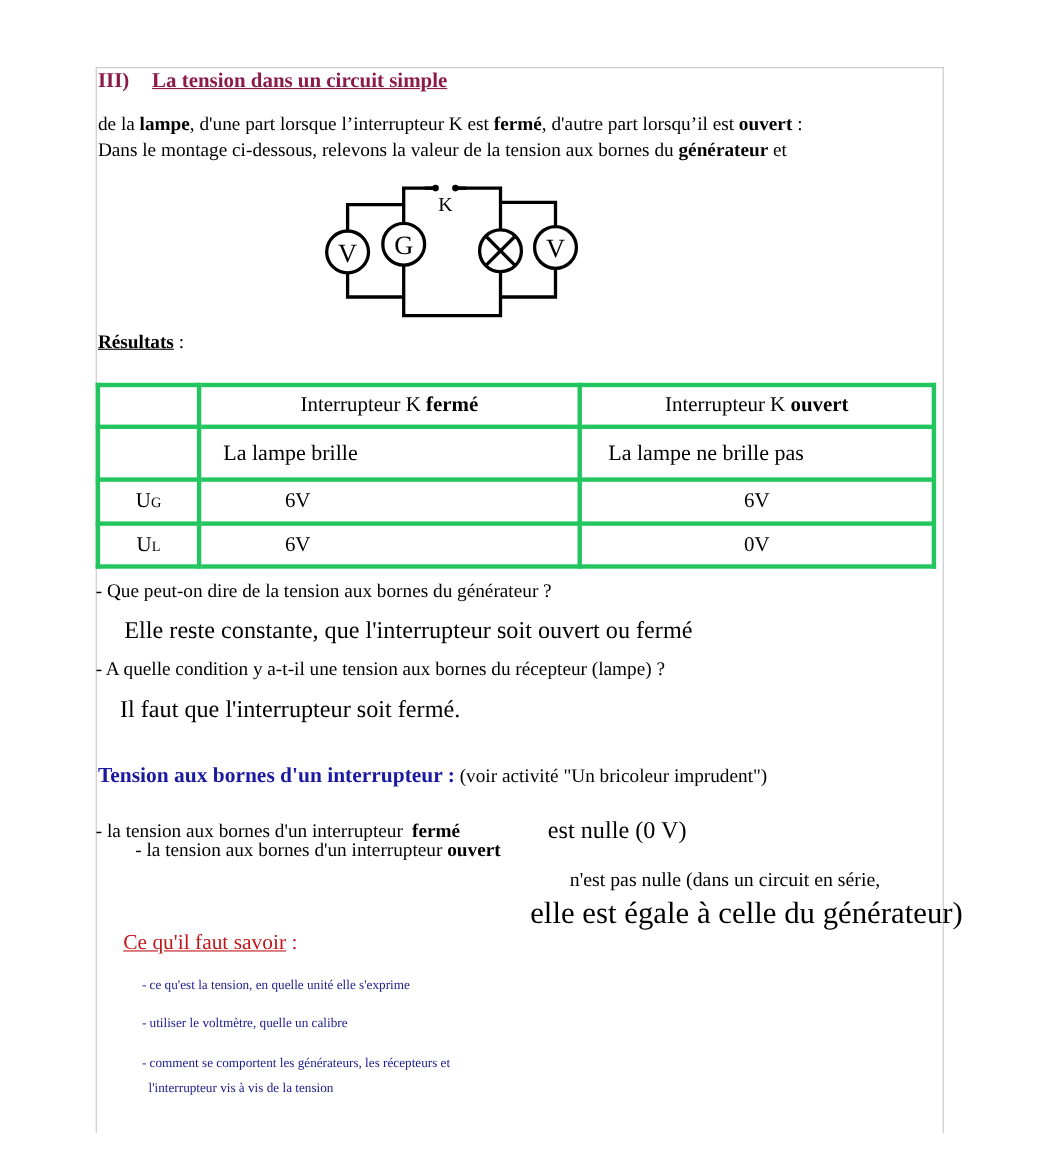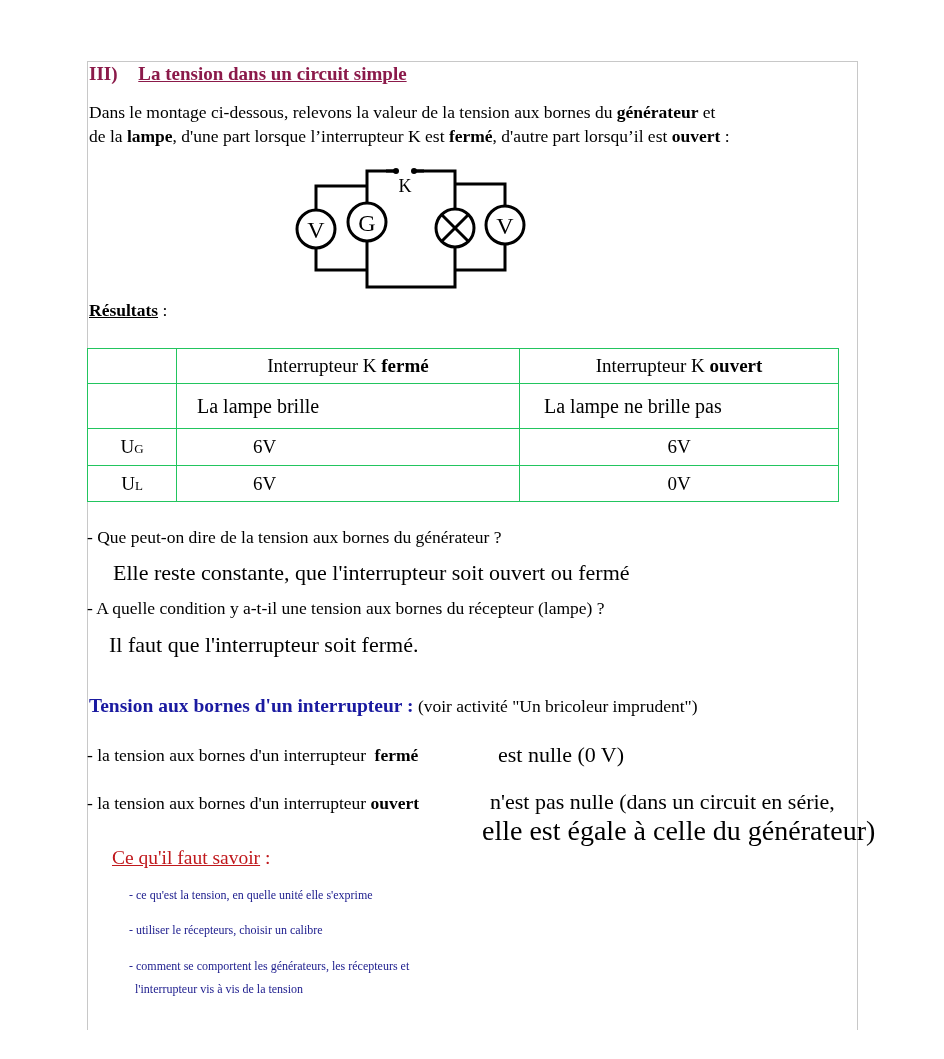--- a/index.html
+++ b/index.html
@@ -10,21 +10,21 @@
     .frame-top { position: absolute; left: 87px; top: 61px; width: 771px; height: 1px; background: #c8c8c8; }
     .abs { position: absolute; white-space: nowrap; }
     .h-title { left: 89px; top: 63px; font-size: 19px; font-weight: bold; color: #8b1a4a; }
     .h-title .u { text-decoration: underline; margin-left: 16px; }
     .intro { left: 89px; top: 100px; font-size: 17.5px; line-height: 24px; }
     .circuit { position: absolute; left: 280px; top: 155px; }
     .results { left: 89px; top: 300px; font-size: 17.5px; }
     .results .u { text-decoration: underline; font-weight: bold; }
     table.res { position: absolute; left: 87px; top: 348px; border-collapse: collapse;
                 font-size: 19px; }
-    table.res td { border: 1px solid #22c55e; padding: 0; text-align: center; vertical-align: middle; }
+    table.res td { border: 4px solid #22c55e; padding: 0; text-align: center; vertical-align: middle; }
     .c0 { width: 88px; } .c1 { width: 266px; } .c2 { width: 294px; }
     .r0 td { height: 34px; } .r1 td { height: 44px; } .r2 td { height: 36px; } .r3 td { height: 35px; }
     .sub { font-size: 13px; }
     .hand { font-family: "Liberation Serif", serif; font-size: 20px; }
     .q { left: 87px; font-size: 17.5px; }
     .ans { font-size: 22px; }
     .blue-h { left: 89px; top: 695px; font-size: 19.5px; font-weight: bold; color: #1a1aa0; }
     .ref { font-size: 17.5px; font-weight: normal; color: #000; }
     .red-h { left: 89px; top: 847px; font-size: 19.5px; color: #c0181c; padding-left: 23px; }
     .red-h .u { text-decoration: underline; }
@@ -36,22 +36,22 @@
 <div class="frame-top"></div>
 <div class="frame-left"></div>
 <div class="frame-right"></div>
 
 <div class="abs h-title">
   <span>III)</span>
   <span class="u">La tension dans un circuit simple</span>
 </div>
 
 <div class="abs intro">
+  <div><span>de la </span><b>lampe</b><span>, d'une part lorsque l’interrupteur K est </span><b>fermé</b><span>, d'autre part lorsqu’il est </span><b>ouvert</b><span> :</span></div>
   <div><span>Dans le montage ci-dessous, relevons la valeur de la tension aux bornes du </span><b>générateur</b><span> et</span></div>
-  <div><span>de la </span><b>lampe</b><span>, d'une part lorsque l’interrupteur K est </span><b>fermé</b><span>, d'autre part lorsqu’il est </span><b>ouvert</b><span> :</span></div>
 </div>
 
 <svg class="circuit" width="260" height="145" viewBox="280 155 260 145">
   <g stroke="#000" stroke-width="3" fill="none">
 
     <polyline points="367,203 367,171 455,171 455,209"></polyline>
     <polyline points="367,241 367,287 455,287 455,247"></polyline>
 
     <polyline points="367,186 316,186 316,210"></polyline>
     <polyline points="316,248 316,270 367,270"></polyline>
@@ -111,21 +111,21 @@
 <div class="abs q" style="top:527px;text-align:right;">- Que peut-on dire de la tension aux bornes du générateur ?</div>
 <div class="abs ans" style="left:113px;top:560px;">Elle reste constante, que l'interrupteur soit ouvert ou fermé</div>
 <div class="abs q" style="top:598px;">- A quelle condition y a-t-il une tension aux bornes du récepteur (lampe) ?</div>
 <div class="abs ans" style="left:109px;top:632px;">Il faut que l'interrupteur soit fermé.</div>
 
 <div class="abs blue-h"><span>Tension aux bornes d'un interrupteur :</span><span class="ref"> (voir activité "Un bricoleur imprudent")</span></div>
 
 <div class="abs q" style="top:745px;"><span>- la tension aux bornes d'un interrupteur </span><b style="margin-left:4px;">fermé</b></div>
 <div class="abs hand" style="left:498px;top:742px;font-size:22px;">est nulle (0 V)</div>
 
-<div class="abs q" style="top:793px;"><span>- la tension aux bornes d'un interrupteur </span><b>ouvert</b></div>
-<div class="abs hand" style="left:490px;top:789px;font-size:22px;text-align:center;">n'est pas nulle (dans un circuit en série,</div>
+<div class="abs q" style="top:762px;padding-left:36px;"><span>- la tension aux bornes d'un interrupteur </span><b>ouvert</b></div>
+<div class="abs hand" style="left:518px;top:789px;font-size:18px;text-align:center;">n'est pas nulle (dans un circuit en série,</div>
 <div class="abs hand" style="left:482px;top:815px;font-size:28px;">elle est égale à celle du générateur)</div>
 
 <div class="abs red-h"><span class="u">Ce qu'il faut savoir</span><span> :</span></div>
 <div class="abs know" style="top:883px;">- ce qu'est la tension, en quelle unité elle s'exprime</div>
-<div class="abs know" style="top:918px;">- utiliser le récepteurs, choisir un calibre</div>
+<div class="abs know" style="top:918px;">- utiliser le voltmètre, quelle un calibre</div>
 <div class="abs know" style="top:954px;">- comment se comportent les générateurs, les récepteurs et</div>
 <div class="abs know" style="top:977px;white-space:pre;">  l'interrupteur vis à vis de la tension</div>
 
 </body></html>

